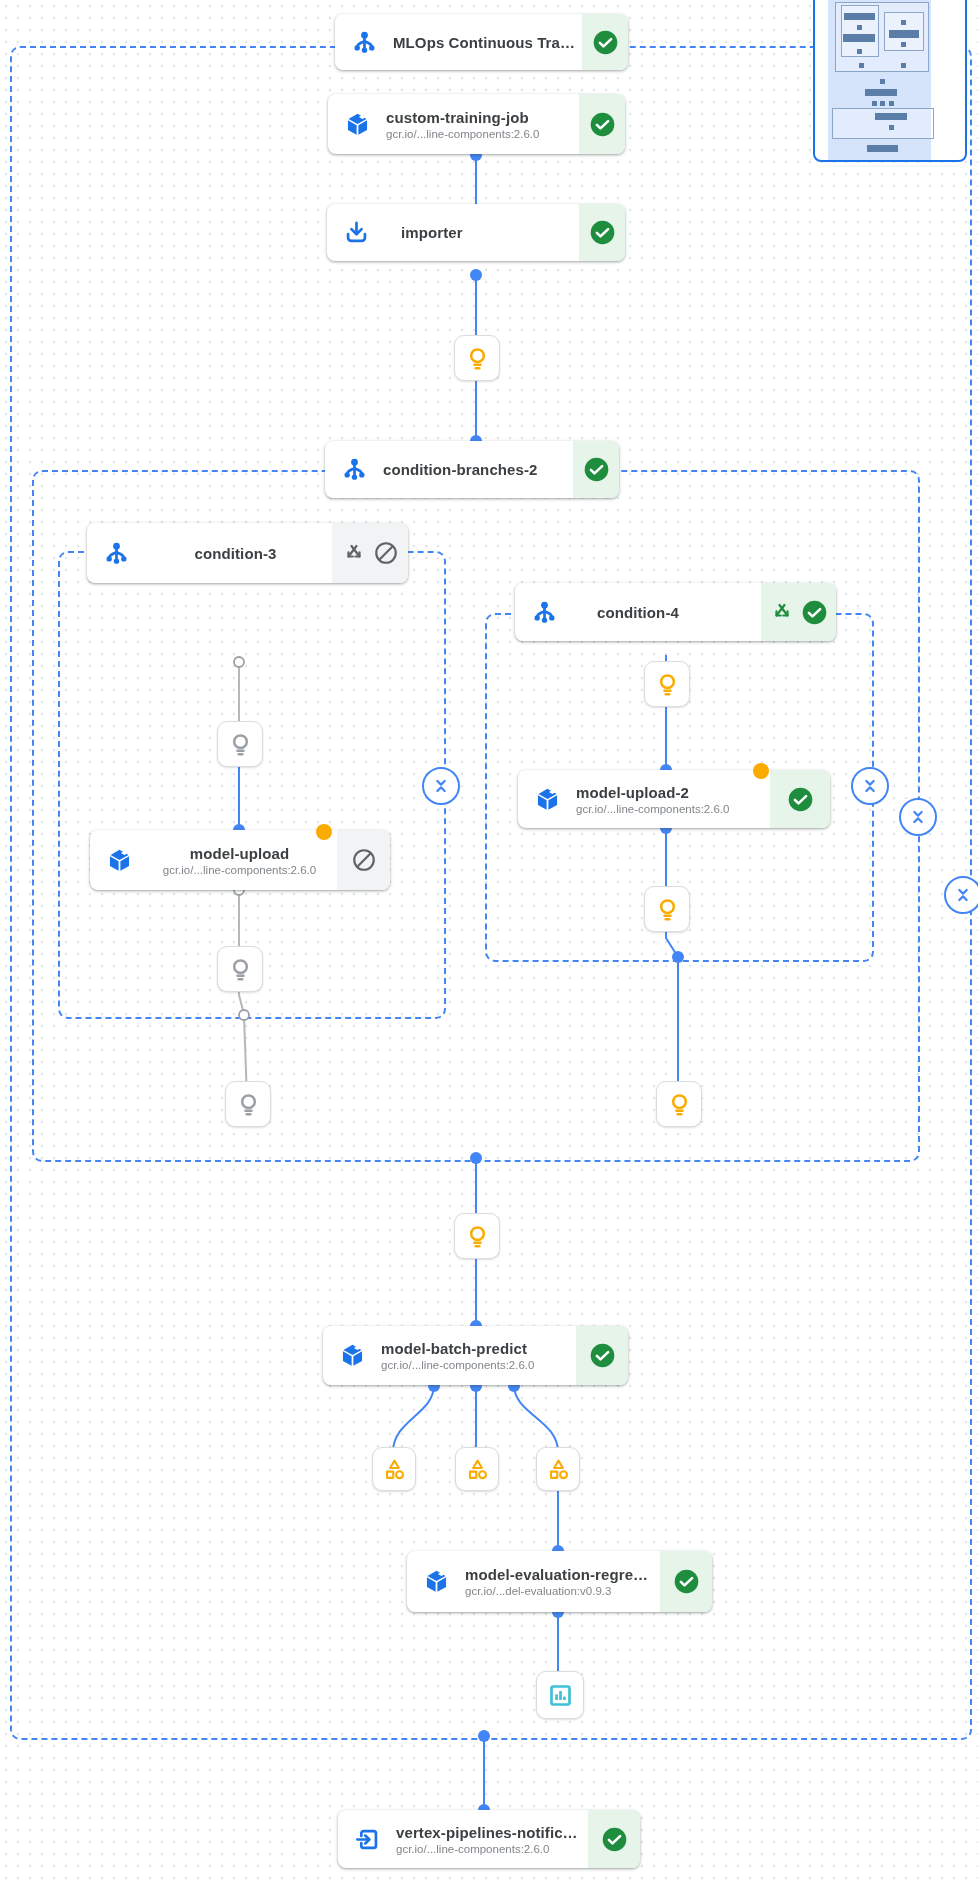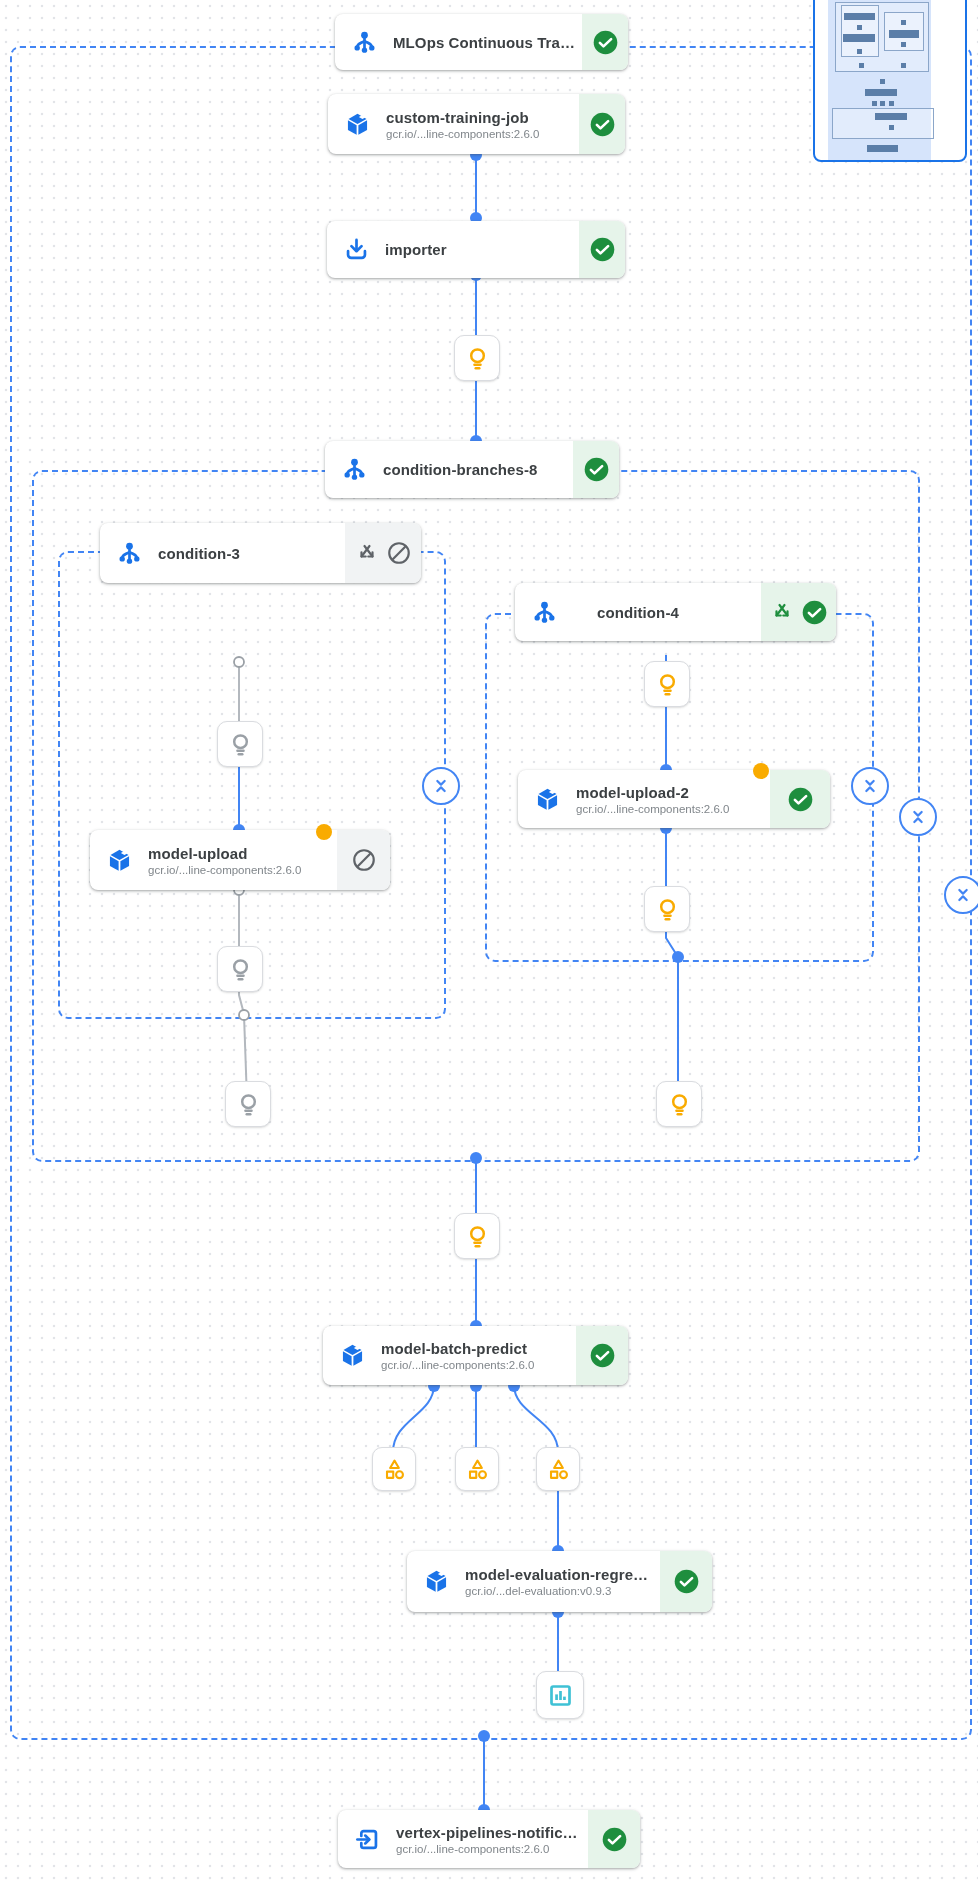--- a/index.html
+++ b/index.html
@@ -138,21 +138,21 @@
       <div class="subtitle">gcr.io/...line-components:2.6.0</div>
     </div>
     <div class="status green" style="width:46px;">
       <svg viewBox="0 0 24 24" width="27" height="27">
           <circle cx="12" cy="12" r="10.5" fill="#1e8e3e"></circle>
           <path d="M7 12.3l3.2 3.2L17 9" stroke="#fff" stroke-width="2.3" fill="none" stroke-linecap="round" stroke-linejoin="round"></path>
         </svg>
     </div>
   </div>
 
-  <div class="node" style="left:327px;top:221px;width:298px;height:57px;">
+  <div class="node" style="left:327px;top:204px;width:298px;height:57px;gap:16px;">
     <div class="nicon">
       <svg viewBox="0 0 24 24" width="27" height="27" fill="none" stroke="#1a73e8" stroke-width="2.4" stroke-linecap="round" stroke-linejoin="round">
           <path d="M12 3.5v9.5"></path>
           <path d="M7.5 9L12 13.5 16.5 9"></path>
           <path d="M4.5 13.5v3.2a2.8 2.8 0 0 0 2.8 2.8h9.4a2.8 2.8 0 0 0 2.8-2.8v-3.2"></path>
         </svg>
     </div>
     <div class="ntext">
         <div class="title">importer</div>
       </div>
@@ -173,31 +173,31 @@
             <path d="M12 11C7.5 12.5 5.5 13.8 5.5 16" fill="none"></path>
             <path d="M12 11C16.5 12.5 18.5 13.8 18.5 16" fill="none"></path>
             <path d="M12 11v6" fill="none"></path>
             <circle cx="5.5" cy="16.8" r="2.4" stroke="none"></circle>
             <circle cx="12" cy="18.8" r="2.4" stroke="none"></circle>
             <circle cx="18.5" cy="16.8" r="2.4" stroke="none"></circle>
           </g>
         </svg>
     </div>
     <div class="ntext">
-        <div class="title">condition-branches-8</div>
+        <div class="title">condition-branches-2</div>
       </div>
     <div class="status green" style="width:46px;">
       <svg viewBox="0 0 24 24" width="27" height="27">
           <circle cx="12" cy="12" r="10.5" fill="#1e8e3e"></circle>
           <path d="M7 12.3l3.2 3.2L17 9" stroke="#fff" stroke-width="2.3" fill="none" stroke-linecap="round" stroke-linejoin="round"></path>
         </svg>
     </div>
   </div>
 
-  <div class="node" style="left:100px;top:523px;width:321px;height:60px;">
+  <div class="node" style="left:87px;top:523px;width:321px;height:60px;text-align:center;">
     <div class="nicon">
       <svg viewBox="0 0 24 24" width="27" height="27">
           <g fill="#1a73e8" stroke="#1a73e8" stroke-width="2.4">
             <circle cx="12" cy="5.5" r="3" stroke="none"></circle>
             <path d="M12 8v3" fill="none"></path>
             <path d="M12 11C7.5 12.5 5.5 13.8 5.5 16" fill="none"></path>
             <path d="M12 11C16.5 12.5 18.5 13.8 18.5 16" fill="none"></path>
             <path d="M12 11v6" fill="none"></path>
             <circle cx="5.5" cy="16.8" r="2.4" stroke="none"></circle>
             <circle cx="12" cy="18.8" r="2.4" stroke="none"></circle>
@@ -216,21 +216,21 @@
           <path d="M17.5 15.5v-4.2M17.5 15.5h-4.2"></path>
         </svg>
       <svg viewBox="0 0 24 24" width="26" height="26" fill="none" stroke="#5f6368" stroke-width="2">
           <circle cx="12" cy="12" r="9"></circle>
           <path d="M5.6 18.4L18.4 5.6"></path>
         </svg>
     </div>
   </div>
 
 
-  <div class="node" style="left:90px;top:830px;width:300px;height:60px;">
+  <div class="node" style="left:90px;top:830px;width:300px;height:60px;text-align:center;">
     <div class="nicon">
       <svg viewBox="0 0 24 24" width="27" height="27" fill="#1a73e8">
           <polygon points="12,2.5 20,7 12,11.5 4,7"></polygon>
           <polygon points="3.5,8.3 11.2,12.6 11.2,21.2 3.5,16.8"></polygon>
           <polygon points="20.5,8.3 12.8,12.6 12.8,21.2 20.5,16.8"></polygon>
           <polygon points="15.6,3.9 18.9,5.8 16.4,7.2 13.2,5.3" fill="#fff"></polygon>
         </svg>
     </div>
     <div class="ntext">
       <div class="title">model-upload</div>

